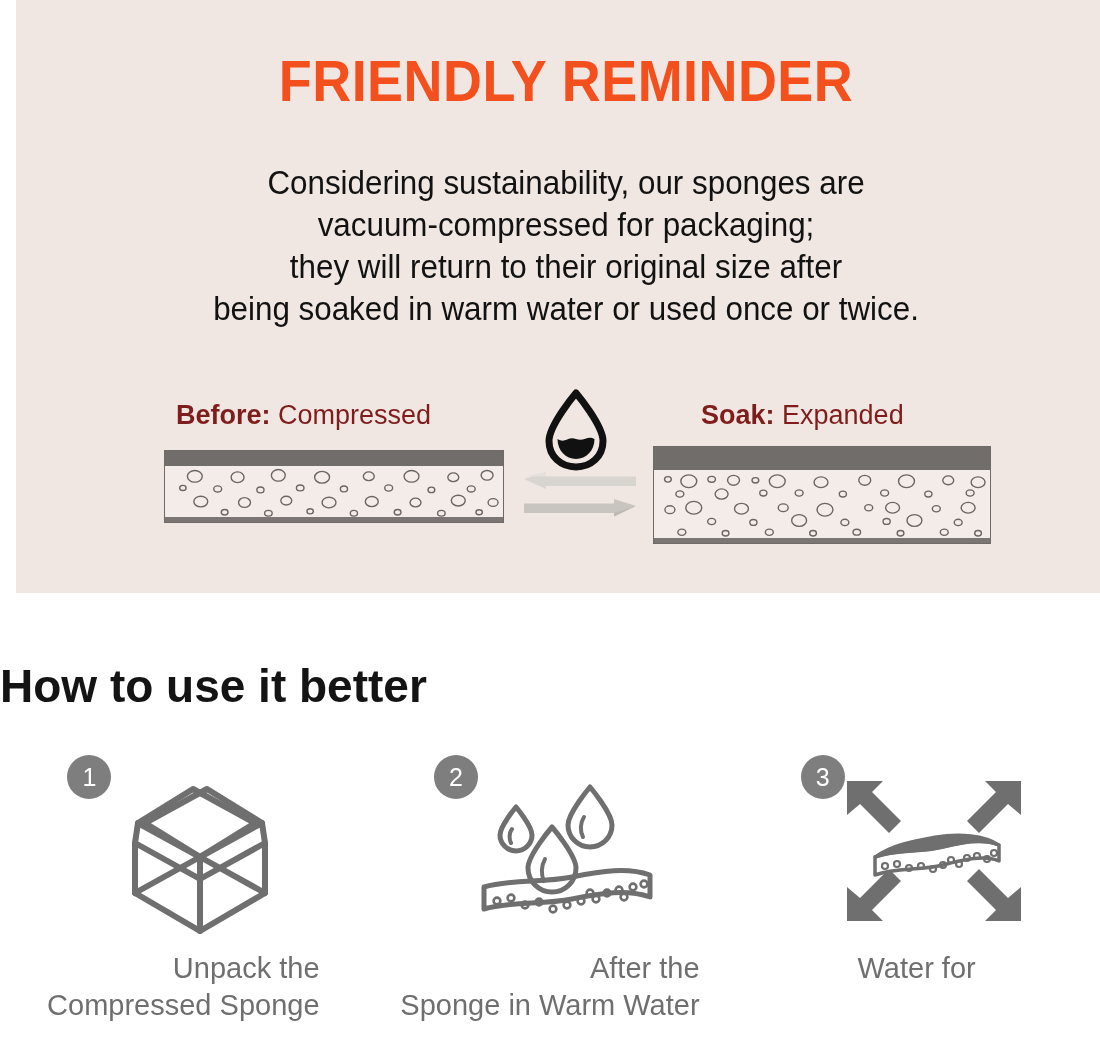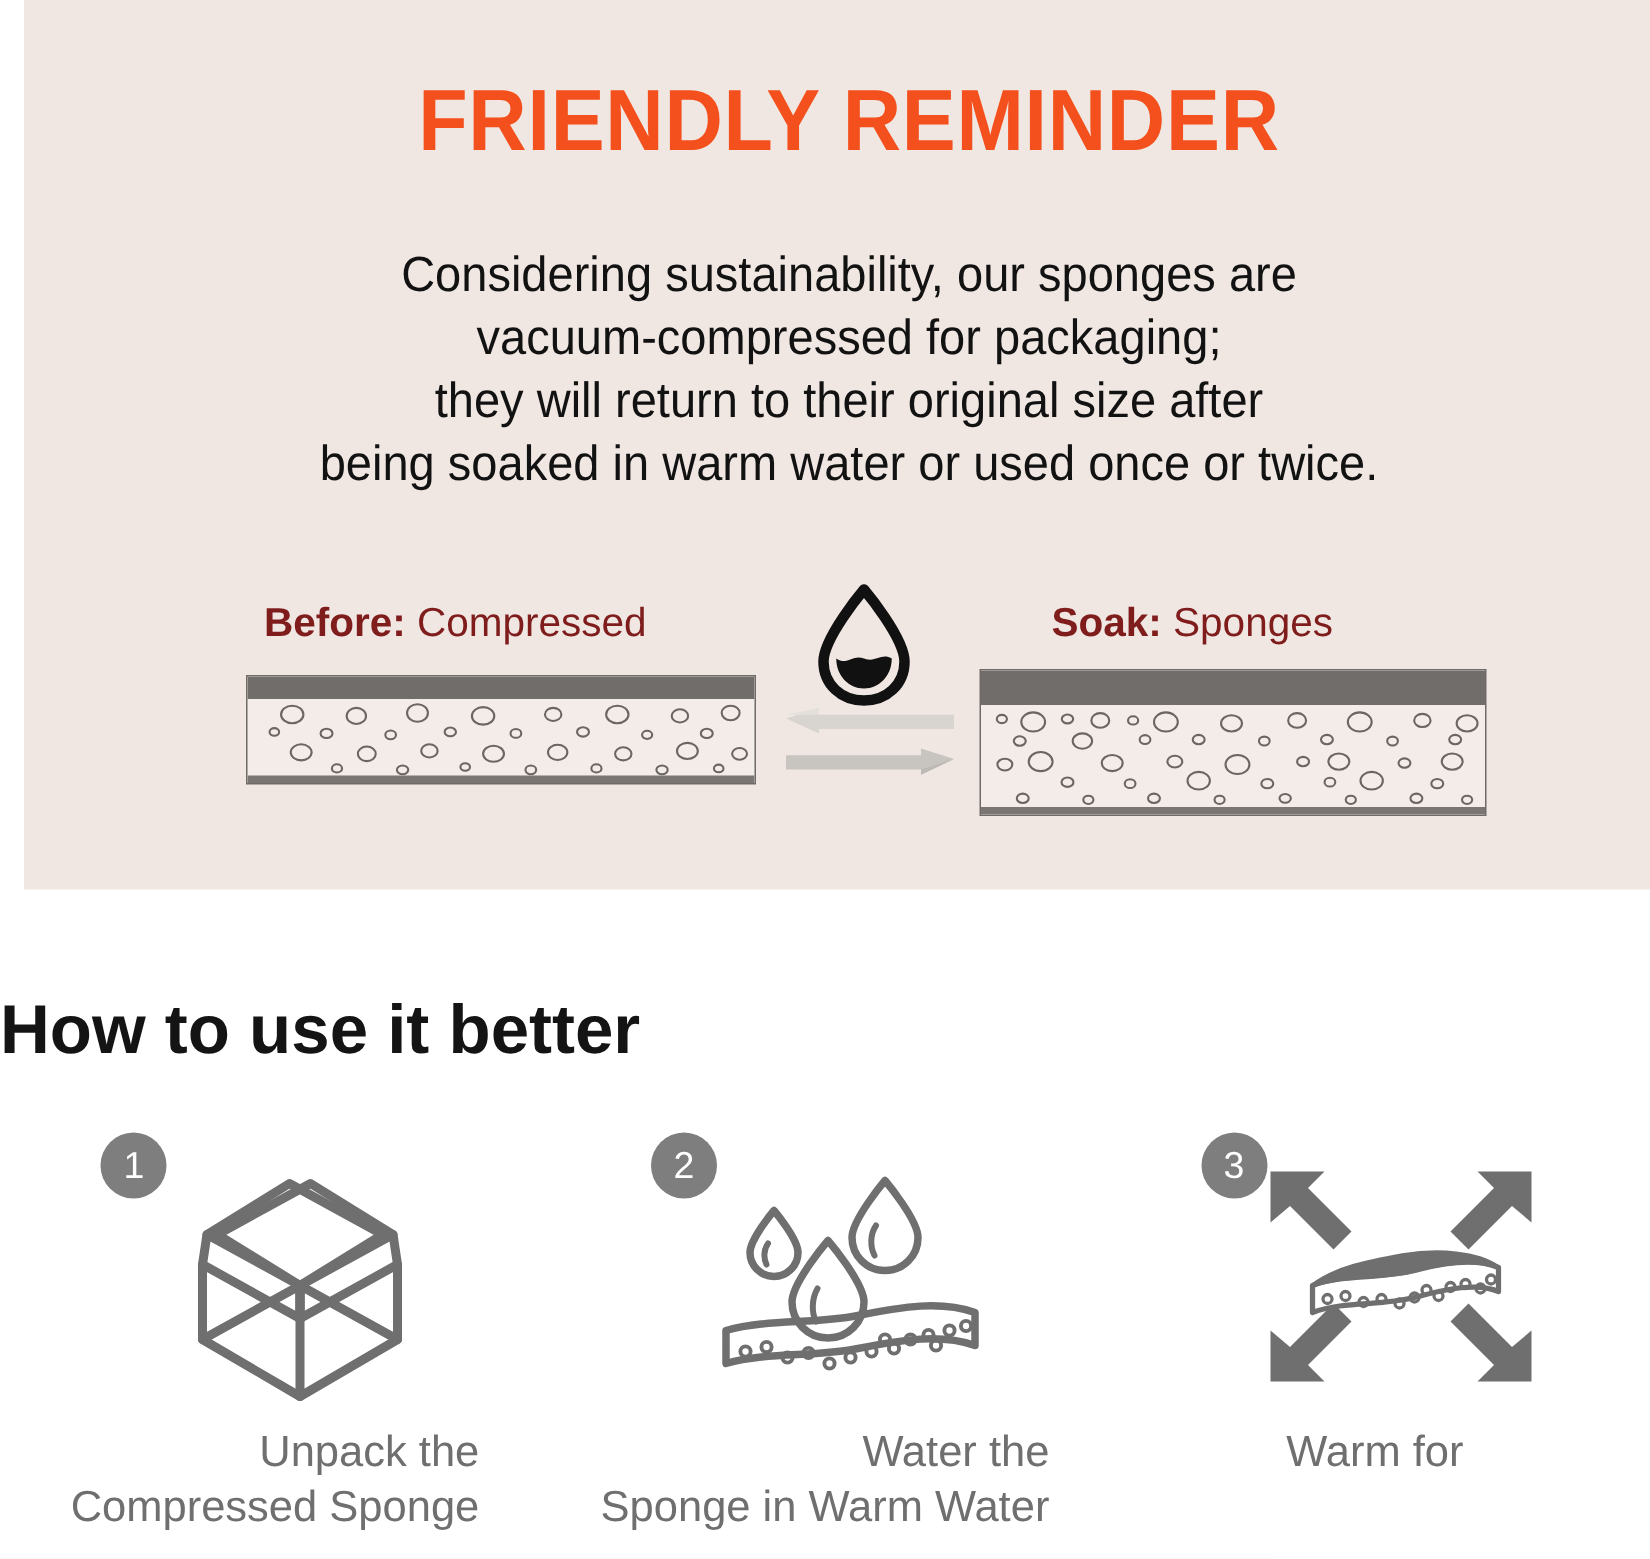--- a/index.html
+++ b/index.html
@@ -214,21 +214,21 @@
       <div>being soaked in warm water or used once or twice.</div>
     </div>
 
     <div class="ba-label before">
       <span class="ba-strong">Before:</span>
       <span>Compressed</span>
     </div>
 
     <div class="ba-label after">
       <span class="ba-strong">Soak:</span>
-      <span>Sponges</span>
+      <span>Expanded</span>
     </div>
 
     <div class="sponge sponge-before">
       <div class="pad"></div>
       <svg class="pores" viewBox="0 0 340 73" preserveAspectRatio="none">
         <g fill="none" stroke="#6b6663" stroke-width="1.4">
           <ellipse cx="30" cy="26" rx="7.5" ry="6"></ellipse>
           <ellipse cx="73" cy="27" rx="6.5" ry="5.5"></ellipse>
           <ellipse cx="114" cy="25" rx="7" ry="6"></ellipse>
           <ellipse cx="158" cy="27" rx="7.5" ry="6"></ellipse>
@@ -387,21 +387,21 @@
               <circle cx="124" cy="134" r="3.4"></circle>
               <circle cx="135" cy="128" r="3.4"></circle>
               <circle cx="147" cy="125" r="3.4"></circle>
               <circle cx="152" cy="132" r="3.4"></circle>
               <circle cx="161" cy="122" r="3.4"></circle>
               <circle cx="172" cy="119" r="3.4"></circle>
             </g>
           </svg>
         </div>
         <div class="step-caption">
-          <div>Water the</div>
+          <div>After the</div>
           <div>Sponge in Warm Water</div>
         </div>
       </div>
 
       <div class="step">
         <div class="step-art">
           <div class="step-badge">3</div>
           <svg class="step-glyph" viewBox="0 0 190 172">
             <g fill="#6f6f6f">
 
@@ -428,19 +428,19 @@
               <circle cx="112" cy="95" r="3"></circle>
               <circle cx="120" cy="99" r="3"></circle>
               <circle cx="128" cy="93" r="3"></circle>
               <circle cx="138" cy="91" r="3"></circle>
               <circle cx="148" cy="94" r="3"></circle>
               <circle cx="155" cy="88" r="3"></circle>
             </g>
           </svg>
         </div>
         <div class="step-caption">
-          <div>Warm for</div>
+          <div>Water for</div>
         </div>
       </div>
 
     </div>
   </div>
 </div>
 
 </body></html>

